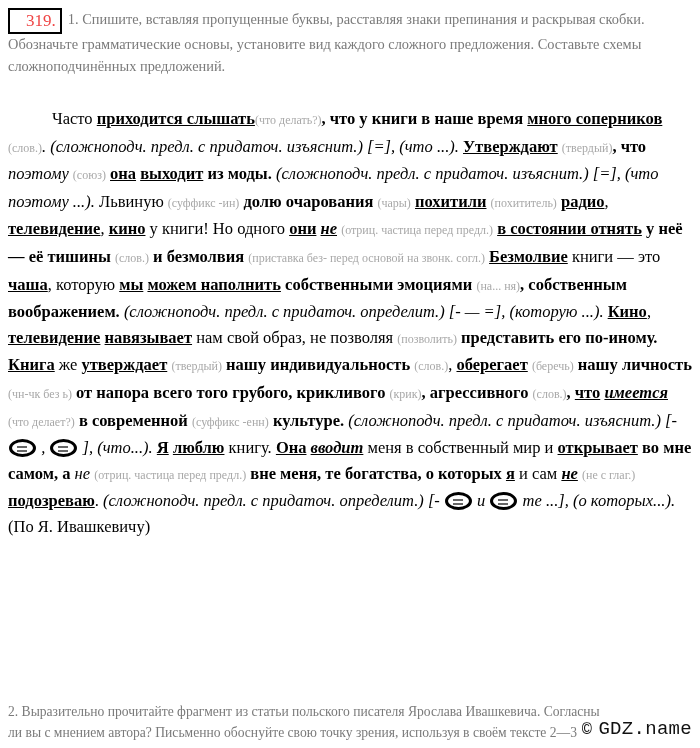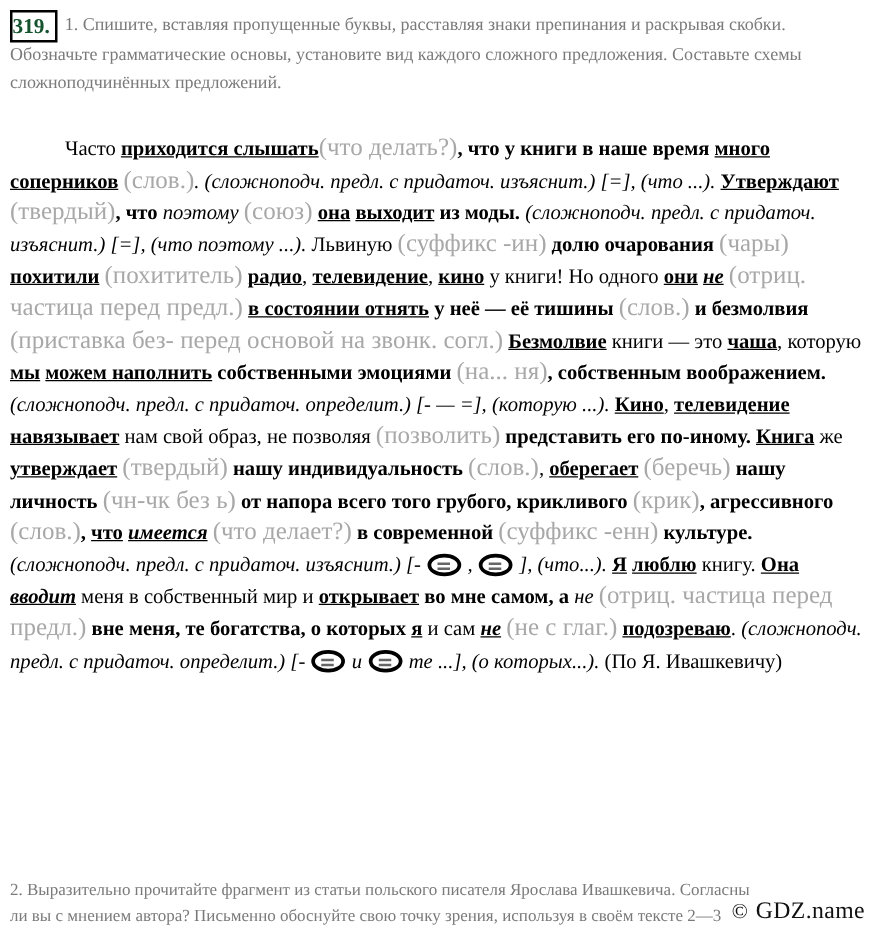--- a/index.html
+++ b/index.html
@@ -30,25 +30,25 @@
     top: 8px;
     width: 684px;
     font-size: 14.4px;
     line-height: 21.5px;
     color: #7a7a7a;
     text-align: left;
   }
   .exnum {
     display: inline-block;
     border: 2px solid #000;
-    color: #14532d;
-    font-weight: bold;
+    color: #ef4444;
+    font-weight: normal;
     font-size: 17px;
     line-height: 17px;
-    padding: 2px 4px 3px 0;
+    padding: 2px 4px 3px 16px;
     margin-right: 6px;
     vertical-align: -2px;
     letter-spacing: 0px;
   }
 
   
   .body-text {
     position: absolute;
     left: 8px;
     top: 106px;
@@ -63,21 +63,21 @@
   
   .u  { text-decoration: underline; font-weight: bold; margin-top: 19px; }      
   .uu { text-decoration: underline; font-weight: bold; }      
   .b  { font-weight: bold; }
   .bi { font-weight: bold; font-style: italic; text-decoration: underline; }
   .ital-b { font-weight: normal; font-style: italic; }
   .note {
     color: #a8a8a8;
     font-weight: normal;
     font-style: normal;
-    font-size: 20px;
+    font-size: 12px;
   }
   .sch {
     font-style: italic;
     font-weight: normal;
   }
 
   
   .circ {
     display: inline-block;
     width: 27px;
@@ -115,20 +115,21 @@
 
   
   .watermark {
     position: absolute;
     right: 8px;
     bottom: 8px;
     font-size: 19px;
     color: #111;
     letter-spacing: 0.3px;
     white-space: nowrap;
+    font-family: Liberation Mono, monospace;
   }
   .watermark .cmark { font-size: 17px; margin-right: 6px; }
 </style>
 </head>
 <body>
 
 <div class="page">
 
   <div class="task1">
     <span class="exnum">319.</span><span>1. Спишите, вставляя пропущенные буквы, расставляя знаки препинания и раскрывая скобки. Обозначьте грамматические основы, установите вид каждого сложного предложения. Составьте схемы сложноподчинённых предложений.</span>

